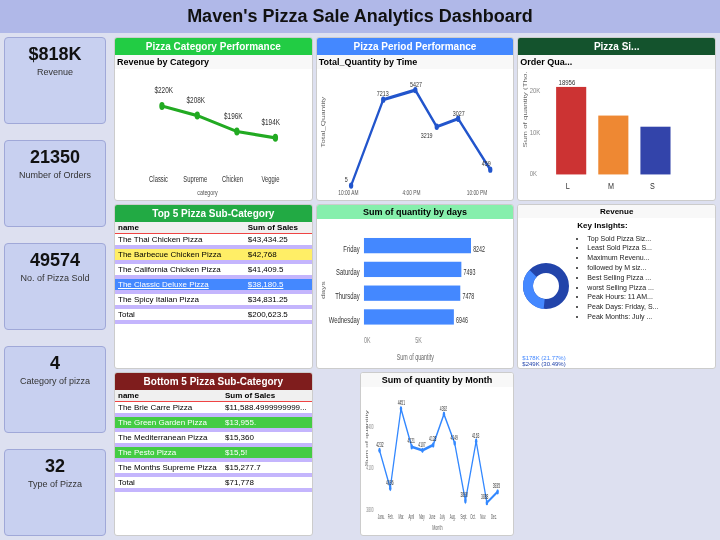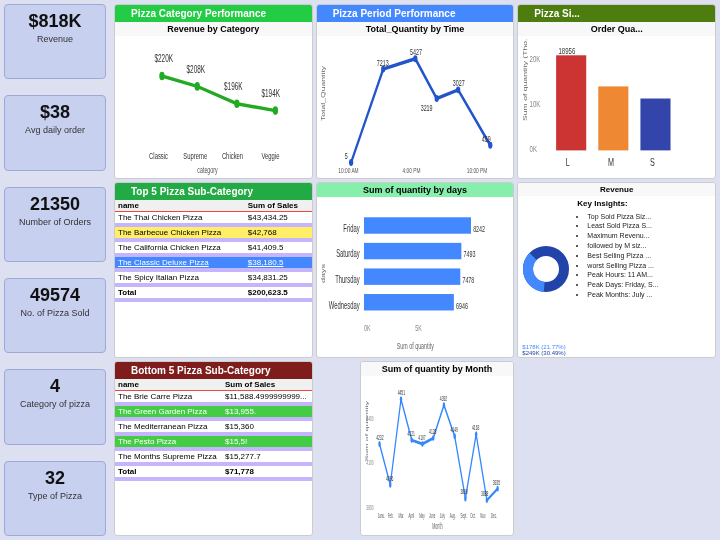--- a/index.html
+++ b/index.html
@@ -75,31 +75,31 @@
       overflow: hidden;
       display: flex;
       flex-direction: column;
     }
     .panel-header {
       background: #22cc44;
       color: white;
       font-weight: bold;
       font-size: 10px;
       padding: 3px 16px;
+      text-align: center;
     }
     .panel-header.blue {
       background: #4488ff;
     }
     .panel-header.purple {
-      background: #4d7c0f;
+      background: #14532d;
     }
     .panel-title {
       font-size: 9px;
       font-weight: bold;
-      text-align: center;
       padding: 2px;
       background: #f8f8f8;
     }
     .panel-content {
       flex: 1;
       padding: 2px;
       overflow: hidden;
       position: relative;
     }
     
@@ -114,21 +114,21 @@
       padding: 1px 3px;
       text-align: left;
     }
     .data-table td {
       padding: 1px 3px;
       border-bottom: 4px solid #c4b5fd;
     }
     .data-table tr.highlight-yellow td { background: #ffee66; }
     .data-table tr.highlight-green td { background: #44cc44; color: white; }
     .data-table tr.highlight-blue td { background: #4488ff; color: white; text-decoration: underline; }
-    .data-table tr.total td { font-weight: bold; }
+    .data-table tr.total td { font-weight: normal; }
     
     .insights {
       font-size: 7px;
       padding: 2px 4px;
       line-height: 1.4;
     }
     .insights .insights-title {
       font-weight: bold;
       font-size: 8px;
       margin-bottom: 2px;
@@ -137,32 +137,29 @@
       list-style: disc;
       margin-left: 10px;
       color: #222;
     }
   </style>
 </head>
 <body>
 
 <div class="dashboard">
 
+  <div class="header">Maven's Pizza Sale Analytics Dashboard</div>
 
   <div class="content">
 
     <div class="kpi-col">
 
     <div class="kpi-card">
           <div class="kpi-value">$818K</div>
           <div class="kpi-label">Revenue</div>
-        </div>
-        <div class="kpi-card">
-          <div class="kpi-value">$38</div>
-          <div class="kpi-label">Avg daily order</div>
         </div>
         <div class="kpi-card">
           <div class="kpi-value">21350</div>
           <div class="kpi-label">Number of Orders</div>
         </div>
         <div class="kpi-card">
           <div class="kpi-value">49574</div>
           <div class="kpi-label">No. of Pizza Sold</div>
         </div>
         <div class="kpi-card">

